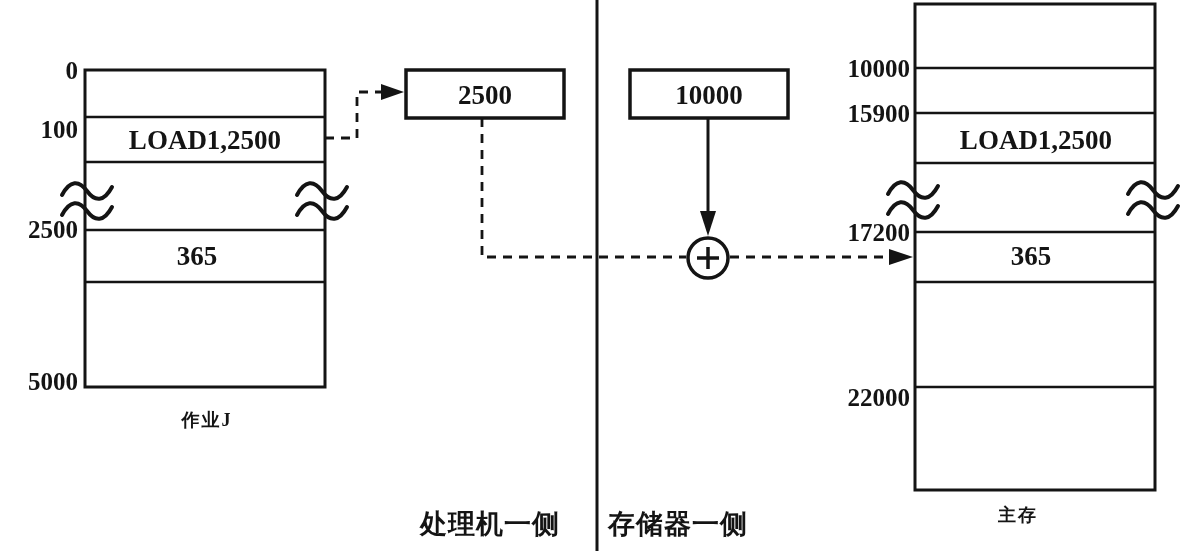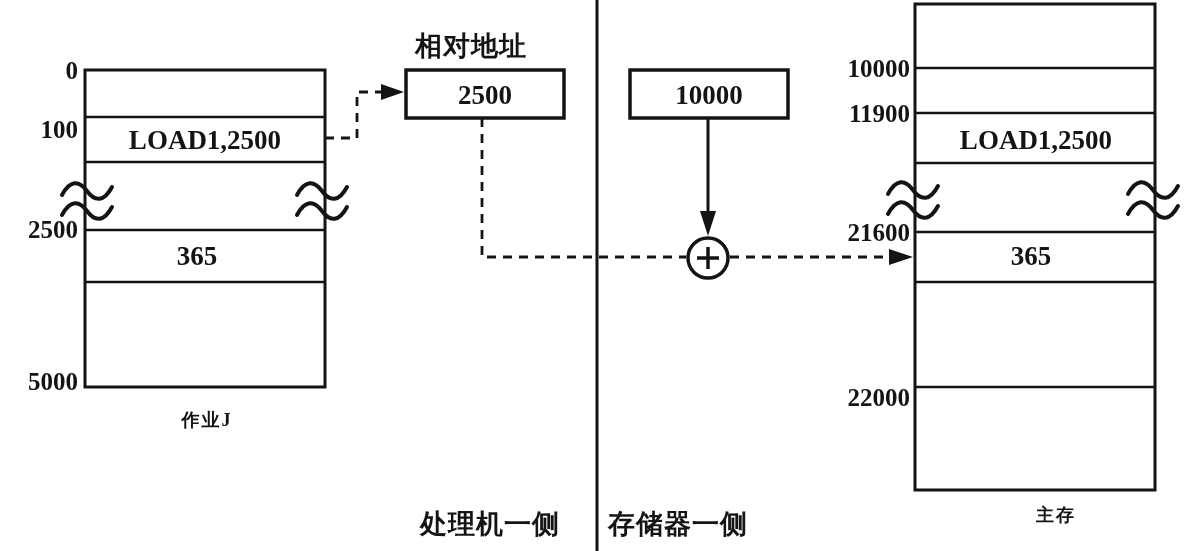--- a/index.html
+++ b/index.html
@@ -91,30 +91,29 @@
 
   <div class="lbl num addr-col-left" style="top:70px">0</div>
   <div class="lbl num addr-col-left" style="top:129px">100</div>
   <div class="lbl num addr-col-left" style="top:229px">2500</div>
   <div class="lbl num addr-col-left" style="top:381px">5000</div>
 
   <div class="lbl cell-text" style="left:205px;top:140px">LOAD1,2500</div>
   <div class="lbl cell-text" style="left:197px;top:256px">365</div>
   <div class="lbl caption" style="left:207px;top:420px">作业J</div>
 
-  <div class="lbl cn" style="left:415px;top:46px">相对地址</div>
   <div class="lbl boxval" style="left:485px;top:95px">2500</div>
 
   <div class="lbl boxval" style="left:709px;top:95px">10000</div>
 
   <div class="lbl num addr-col-right" style="top:68px">10000</div>
-  <div class="lbl num addr-col-right" style="top:113px">11900</div>
-  <div class="lbl num addr-col-right" style="top:232px">21600</div>
+  <div class="lbl num addr-col-right" style="top:113px">15900</div>
+  <div class="lbl num addr-col-right" style="top:232px">17200</div>
   <div class="lbl num addr-col-right" style="top:397px">22000</div>
 
   <div class="lbl cell-text" style="left:1036px;top:140px">LOAD1,2500</div>
   <div class="lbl cell-text" style="left:1031px;top:256px">365</div>
-  <div class="lbl caption" style="left:1056px;top:515px">主存</div>
+  <div class="lbl caption" style="left:1018px;top:515px">主存</div>
 
   <div class="lbl cn" style="left:608px;top:524px">存储器一侧</div>
   <div class="lbl cn" style="left:420px;top:524px">处理机一侧</div>
 
 </div>
 
 </body></html>

